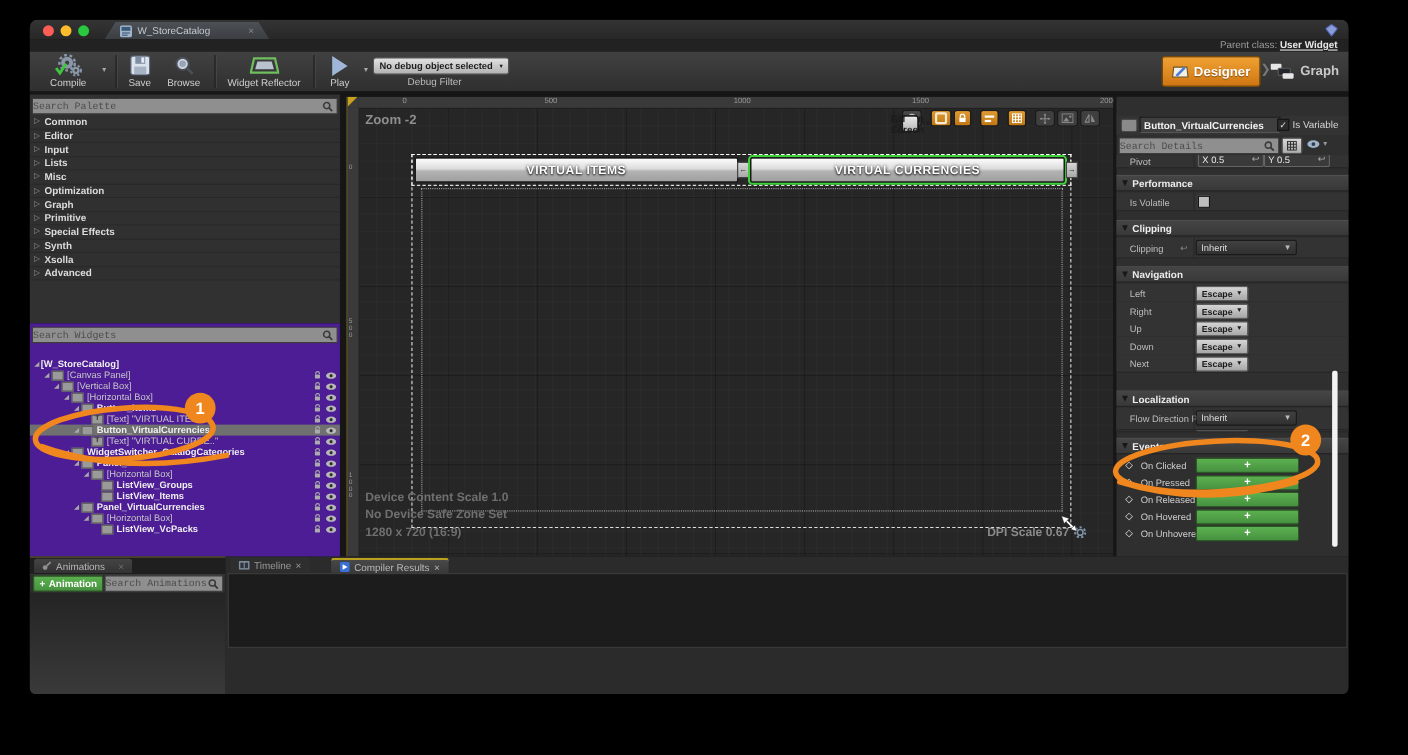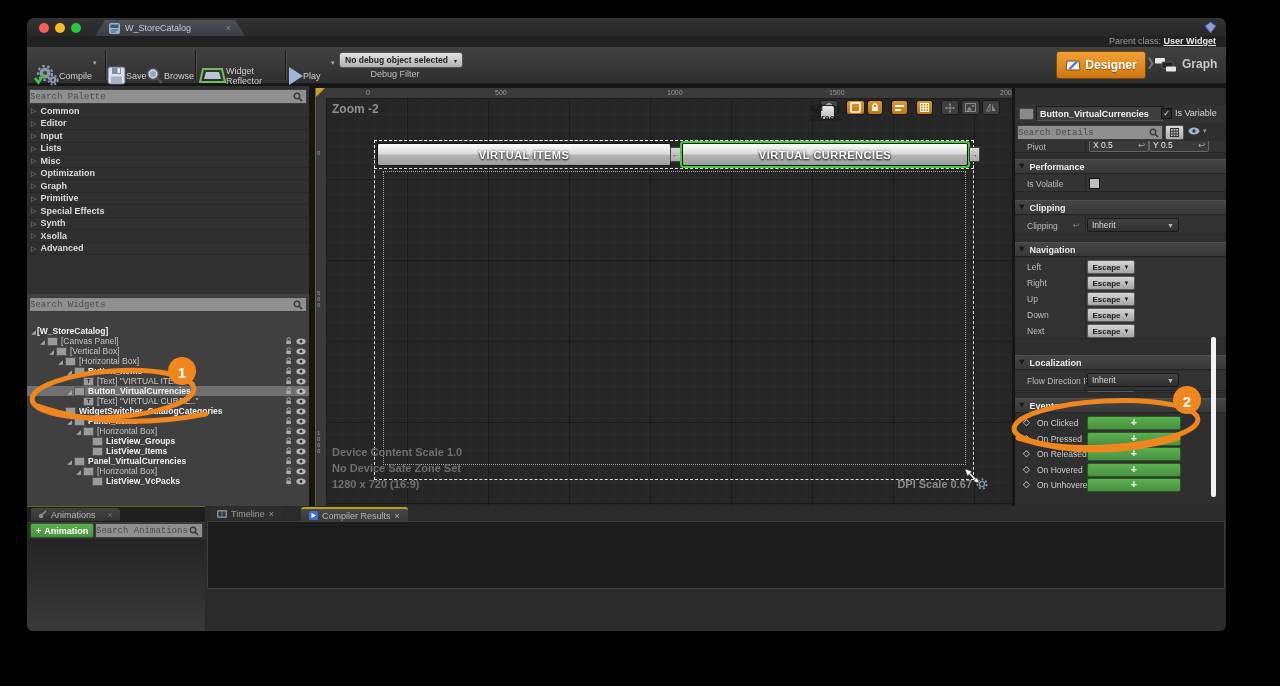--- a/index.html
+++ b/index.html
@@ -21,21 +21,21 @@
            color:#c3c9d1;font-size:9px;}
   #doc-tab .x{margin-left:auto;color:#8a8a8a;font-size:9px;}
   #subbar{position:absolute;left:0;top:18px;width:100%;height:11px;background:#222;
           border-bottom:1px solid #141414;}
   #parentclass{position:absolute;right:10px;top:0;font-size:9px;color:#9a9a9a;padding-left:10px;}
   #parentclass b{color:#e8e8e8;text-decoration:underline;font-weight:bold;}
 
   
   #toolbar{position:absolute;left:0;top:29px;width:100%;height:36px;
            background:linear-gradient(#414141,#2f2f2f);border-bottom:1px solid #191919;}
-  .tb-item{position:absolute;top:18px;display:flex;flex-direction:row;align-items:center;width:58px;}
+  .tb-item{position:absolute;top:2px;display:flex;flex-direction:column;align-items:center;width:58px;}
   .tb-icon{height:21px;display:flex;align-items:center;justify-content:center;}
   .tb-label{font-size:9px;color:#cfcfcf;}
   .tb-sep{position:absolute;top:3px;width:1px;height:30px;background:#1d1d1d;box-shadow:1px 0 0 #4a4a4a;}
   .tb-caret{position:absolute;font-size:7px;color:#aaa;}
   #debug-dd{position:absolute;left:312px;top:5px;width:112px;height:14px;border-radius:3px;
             background:linear-gradient(#e2e2e2,#b2b2b2);border:1px solid #555;color:#1c1c1c;
             font-size:8.5px;font-weight:bold;display:flex;align-items:center;justify-content:space-between;padding:0 5px;}
   #debug-filter{position:absolute;left:300px;top:22px;width:136px;text-align:center;font-size:9px;color:#bdbdbd;}
   #designer-btn{position:absolute;left:1029px;top:4px;width:88px;height:26px;border-radius:3px;
                 background:linear-gradient(#f0a133,#cf7612);border:1px solid #7a4a08;
@@ -58,21 +58,21 @@
   .search input::placeholder{color:#4d4d4d;opacity:1;}
   .mag{flex:0 0 auto;margin-right:3px;display:flex;}
 
   
   #palette{position:absolute;left:0;top:68px;width:282px;height:208px;background:#313131;}
   .cat-row{height:11.5px;background:#303030;border-bottom:1px solid #282828;color:#dcdcdc;
            font-weight:bold;font-size:9px;display:flex;align-items:center;gap:4px;padding-left:4px;}
   .cat-row .tri{color:#8f8f8f;font-size:7px;line-height:7px;}
 
   
-  #hierarchy{position:absolute;left:0;top:276px;width:282px;height:212px;background:#404040;}
+  #hierarchy{position:absolute;left:0;top:276px;width:282px;height:212px;background:#4c1d95;}
   .h-row{position:relative;height:10px;display:flex;align-items:center;font-size:8.5px;color:#c6c6c6;white-space:nowrap;}
   .h-row.sel{background:#707070;color:#fff;}
   .h-row.bold{font-weight:bold;color:#efefef;}
   .h-row .exp{width:7px;font-size:6px;color:#a8a8a8;text-align:center;flex:0 0 auto;}
   .h-row .ticon{width:9px;height:7px;background:#9a9a9a;border:1px solid #555;flex:0 0 auto;
                 font-size:6px;line-height:6px;color:#2c2c2c;text-align:center;margin:0 3px 0 1px;font-weight:bold;}
   .h-row .rlk{position:absolute;right:16px;top:1px;}
   .h-row .rey{position:absolute;right:3px;top:1px;}
 
   

